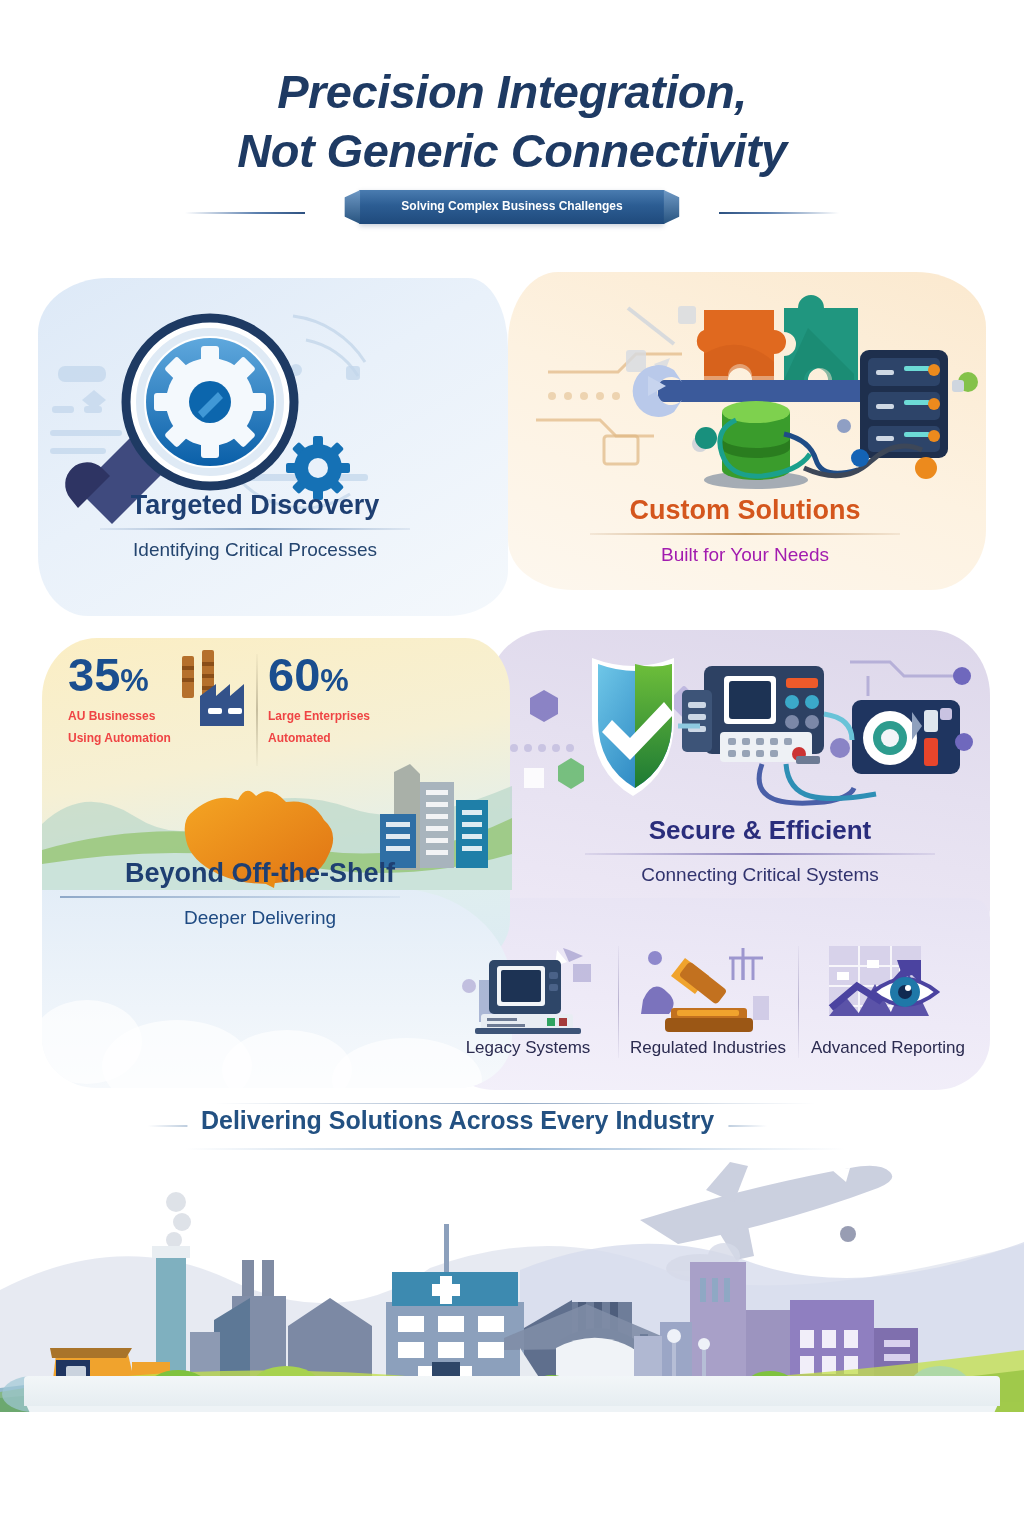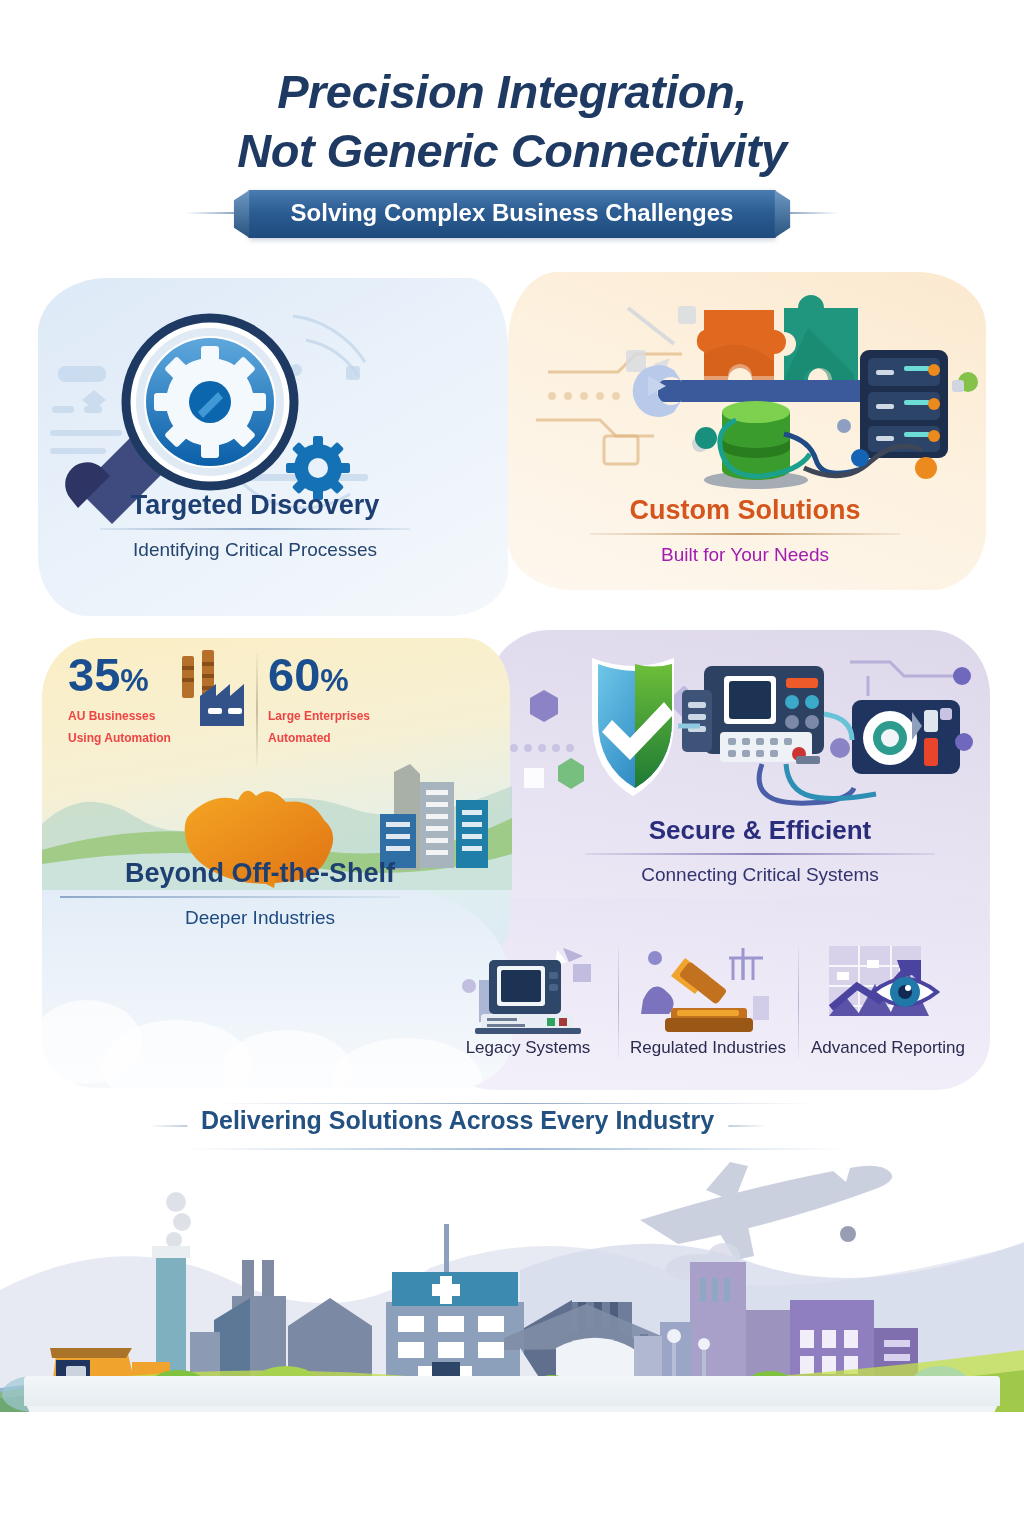--- a/index.html
+++ b/index.html
@@ -20,21 +20,21 @@
   .subtitle-wrap { position: relative; width: 1024px; height: 46px; margin-top: 10px; }
   .subtitle-rule { position: absolute; top: 22px; height: 2px;
       background: linear-gradient(90deg, rgba(30,58,99,0) 0%, #5b7fae 60%, #2d5180 100%); }
   .subtitle-rule.left { left: 185px; width: 120px; }
   .subtitle-rule.right { right: 185px; width: 120px;
       background: linear-gradient(270deg, rgba(30,58,99,0) 0%, #5b7fae 60%, #2d5180 100%); }
   .subtitle-banner {
     position: absolute; left: 50%; transform: translateX(-50%); top: 0;
     padding: 9px 42px 11px;
     background: linear-gradient(180deg, #4a7cb0 0%, #2c5d93 45%, #1f4a7c 100%);
-    color: #ffffff; font-size: 24px; font-weight: bold; white-space: nowrap;
+    color: #ffffff; font-size: 12px; font-weight: bold; white-space: nowrap;
     box-shadow: 0 2px 5px rgba(30,58,99,.25);
   }
   .subtitle-banner::before, .subtitle-banner::after {
     content: ""; position: absolute; top: 0; width: 16px; height: 100%;
   }
   .subtitle-banner::before { left: -15px; background: linear-gradient(180deg,#6f99c5,#27537f);
      clip-path: polygon(100% 0, 100% 100%, 0 78%, 0 22%); }
   .subtitle-banner::after { right: -15px; background: linear-gradient(180deg,#6f99c5,#27537f);
      clip-path: polygon(0 0, 0 100%, 100% 78%, 100% 22%); }
 
@@ -389,21 +389,21 @@
     <path d="M22 46 l16 -12 v12 l14 -12 v12 l14 -12 v42 H22z" fill="#33528a"></path>
     <g fill="#ffffff">
         <rect x="30" y="58" width="14" height="6" rx="2"></rect>
         <rect x="50" y="58" width="14" height="6" rx="2"></rect>
       </g>
   </svg>
 
   <div class="card-text t-beyond">
     <div class="card-head">Beyond Off-the-Shelf</div>
     <div class="card-rule"></div>
-    <div class="card-sub">Deeper Industries</div>
+    <div class="card-sub">Deeper Delivering</div>
   </div>
 
   <svg class="art" style="left:500px; top:648px;" width="490" height="170" viewBox="0 0 490 170">
     <g fill="#c5bfe0" opacity=".85">
       <circle cx="14" cy="100" r="4"></circle>
         <circle cx="28" cy="100" r="4"></circle>
         <circle cx="42" cy="100" r="4"></circle>
       <circle cx="56" cy="100" r="4"></circle>
         <circle cx="70" cy="100" r="4"></circle>
       <path d="M30 50 l14 -8 14 8 v16 l-14 8 -14 -8z" fill="#7b73bd"></path>

